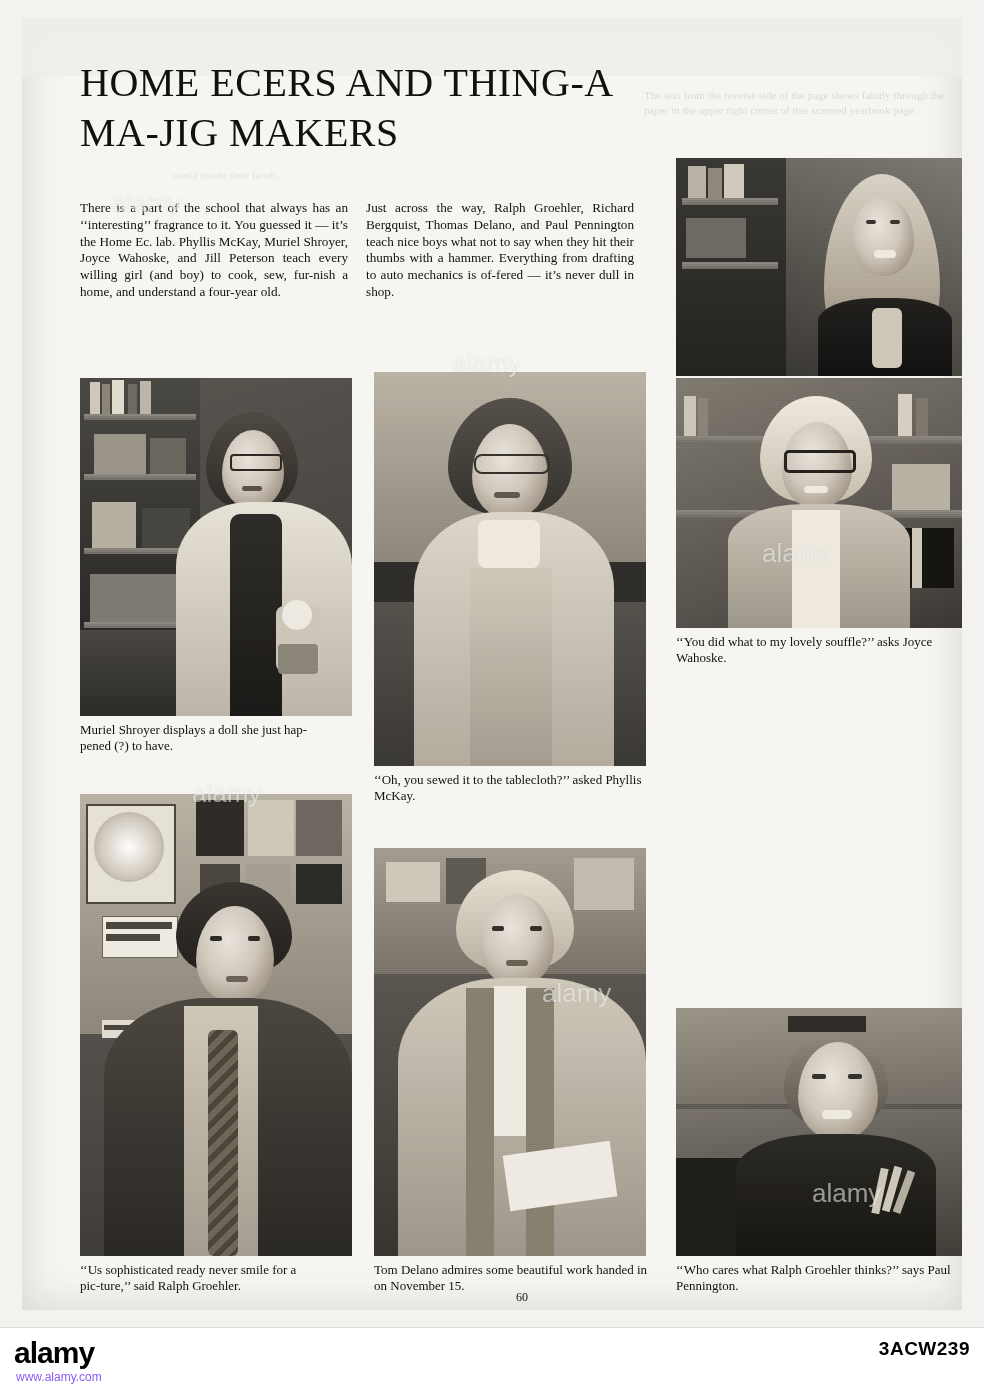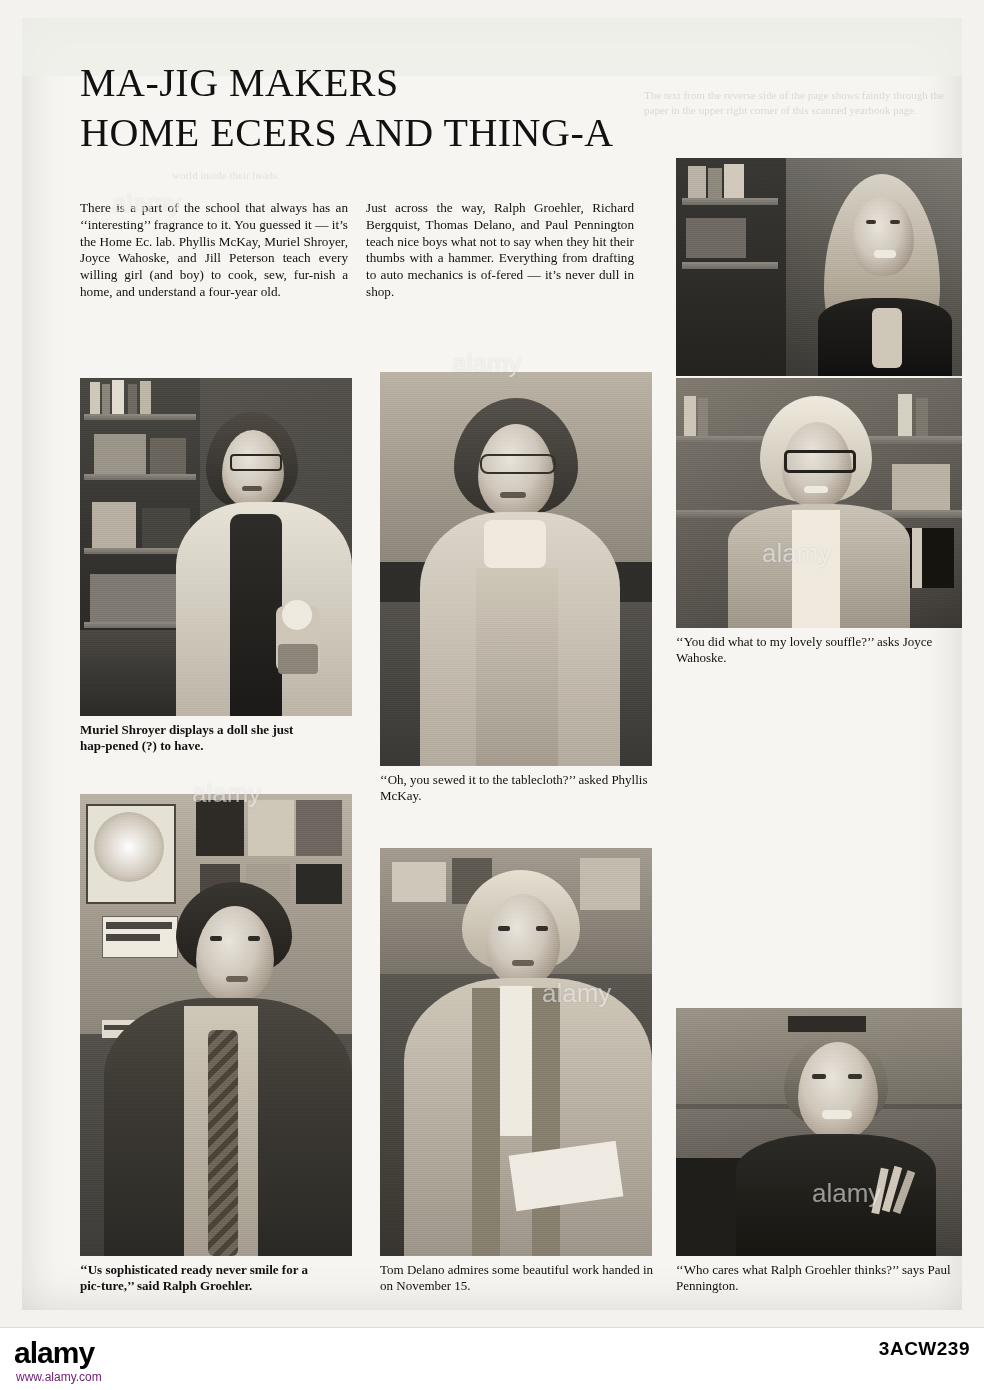--- a/index.html
+++ b/index.html
@@ -121,22 +121,22 @@
     text-align: left;
   }
 
   
   .grid {
     position: absolute;
     left: 0;
     top: 0;
     width: 884px;
   }
-  .colA { position: absolute; left: 0;   width: 234px; font-weight: bold; }
-  .colB { position: absolute; left: 300px; width: 279px; }
+  .colA { position: absolute; left: 0;   width: 234px; }
+  .colB { position: absolute; left: 294px; width: 279px; }
   .colC { position: absolute; left: 596px; width: 288px; }
 
   .pagenum {
     position: absolute;
     left: 0;
     top: 1232px;
     width: 884px;
     text-align: center;
     font-size: 12px;
   }
@@ -160,21 +160,21 @@
     font-weight: bold;
     color: #000;
     letter-spacing: -1px;
   }
   .alamy-url {
     position: absolute;
     left: 16px;
     top: 42px;
     font-family: "Liberation Sans", sans-serif;
     font-size: 12px;
-    color: #701a75;
+    color: #8b5cf6;
   }
   .alamy-id {
     position: absolute;
     right: 14px;
     top: 10px;
     font-family: "Liberation Sans", sans-serif;
     font-size: 19px;
     font-weight: bold;
     color: #000;
     letter-spacing: 0.5px;
@@ -224,22 +224,22 @@
 <div class="page">
   <div class="scan">
     <div class="bleed-top"></div>
 
     <div class="ghost ghost-block">The text from the reverse side of the page shows faintly through the paper in the upper right corner of this scanned yearbook page.</div>
     <div class="ghost ghost-left">world inside their heads.</div>
 
     <div class="content">
 
       <h1 class="headline">
+        <span class="line">HOME ECERS AND THING-A</span>
         <span class="line">MA-JIG MAKERS</span>
-        <span class="line">HOME ECERS AND THING-A</span>
       </h1>
 
       <div class="cols" style="position:absolute; left:0; top:128px; width:560px;">
         <div class="col">
           <p>There is a part of the school that always has an ‘‘interesting’’ fragrance to it. You guessed it — it’s the Home Ec. lab. Phyllis McKay, Muriel Shroyer, Joyce Wahoske, and Jill Peterson teach every willing girl (and boy) to cook, sew, fur-nish a home, and understand a four-year old.</p>
         </div>
         <div class="col">
           <p>Just across the way, Ralph Groehler, Richard Bergquist, Thomas Delano, and Paul Pennington teach nice boys what not to say when they hit their thumbs with a hammer. Everything from drafting to auto mechanics is of-fered — it’s never dull in shop.</p>
         </div>
       </div>
@@ -421,20 +421,21 @@
               <div class="blk" style="left:200px;top:160px;width:8px;height:46px;background:#cfc8bb;transform:rotate(12deg);"></div>
               <div class="blk" style="left:212px;top:158px;width:8px;height:46px;background:#cfc8bb;transform:rotate(16deg);"></div>
               <div class="blk" style="left:224px;top:162px;width:8px;height:44px;background:#b4ada0;transform:rotate(20deg);"></div>
             </div>
           </div>
           <div class="caption">‘‘Who cares what Ralph Groehler thinks?’’ says Paul Pennington.</div>
         </div>
 
       </div>
 
+      <div class="pagenum">60</div>
     </div>
 
     <div class="wm" style="left:90px;  top:170px;">alamy</div>
     <div class="wm" style="left:430px; top:330px;">alamy</div>
     <div class="wm" style="left:740px; top:520px;">alamy</div>
     <div class="wm" style="left:170px; top:760px;">alamy</div>
     <div class="wm" style="left:520px; top:960px;">alamy</div>
     <div class="wm" style="left:790px; top:1160px;">alamy</div>
   </div>
 

